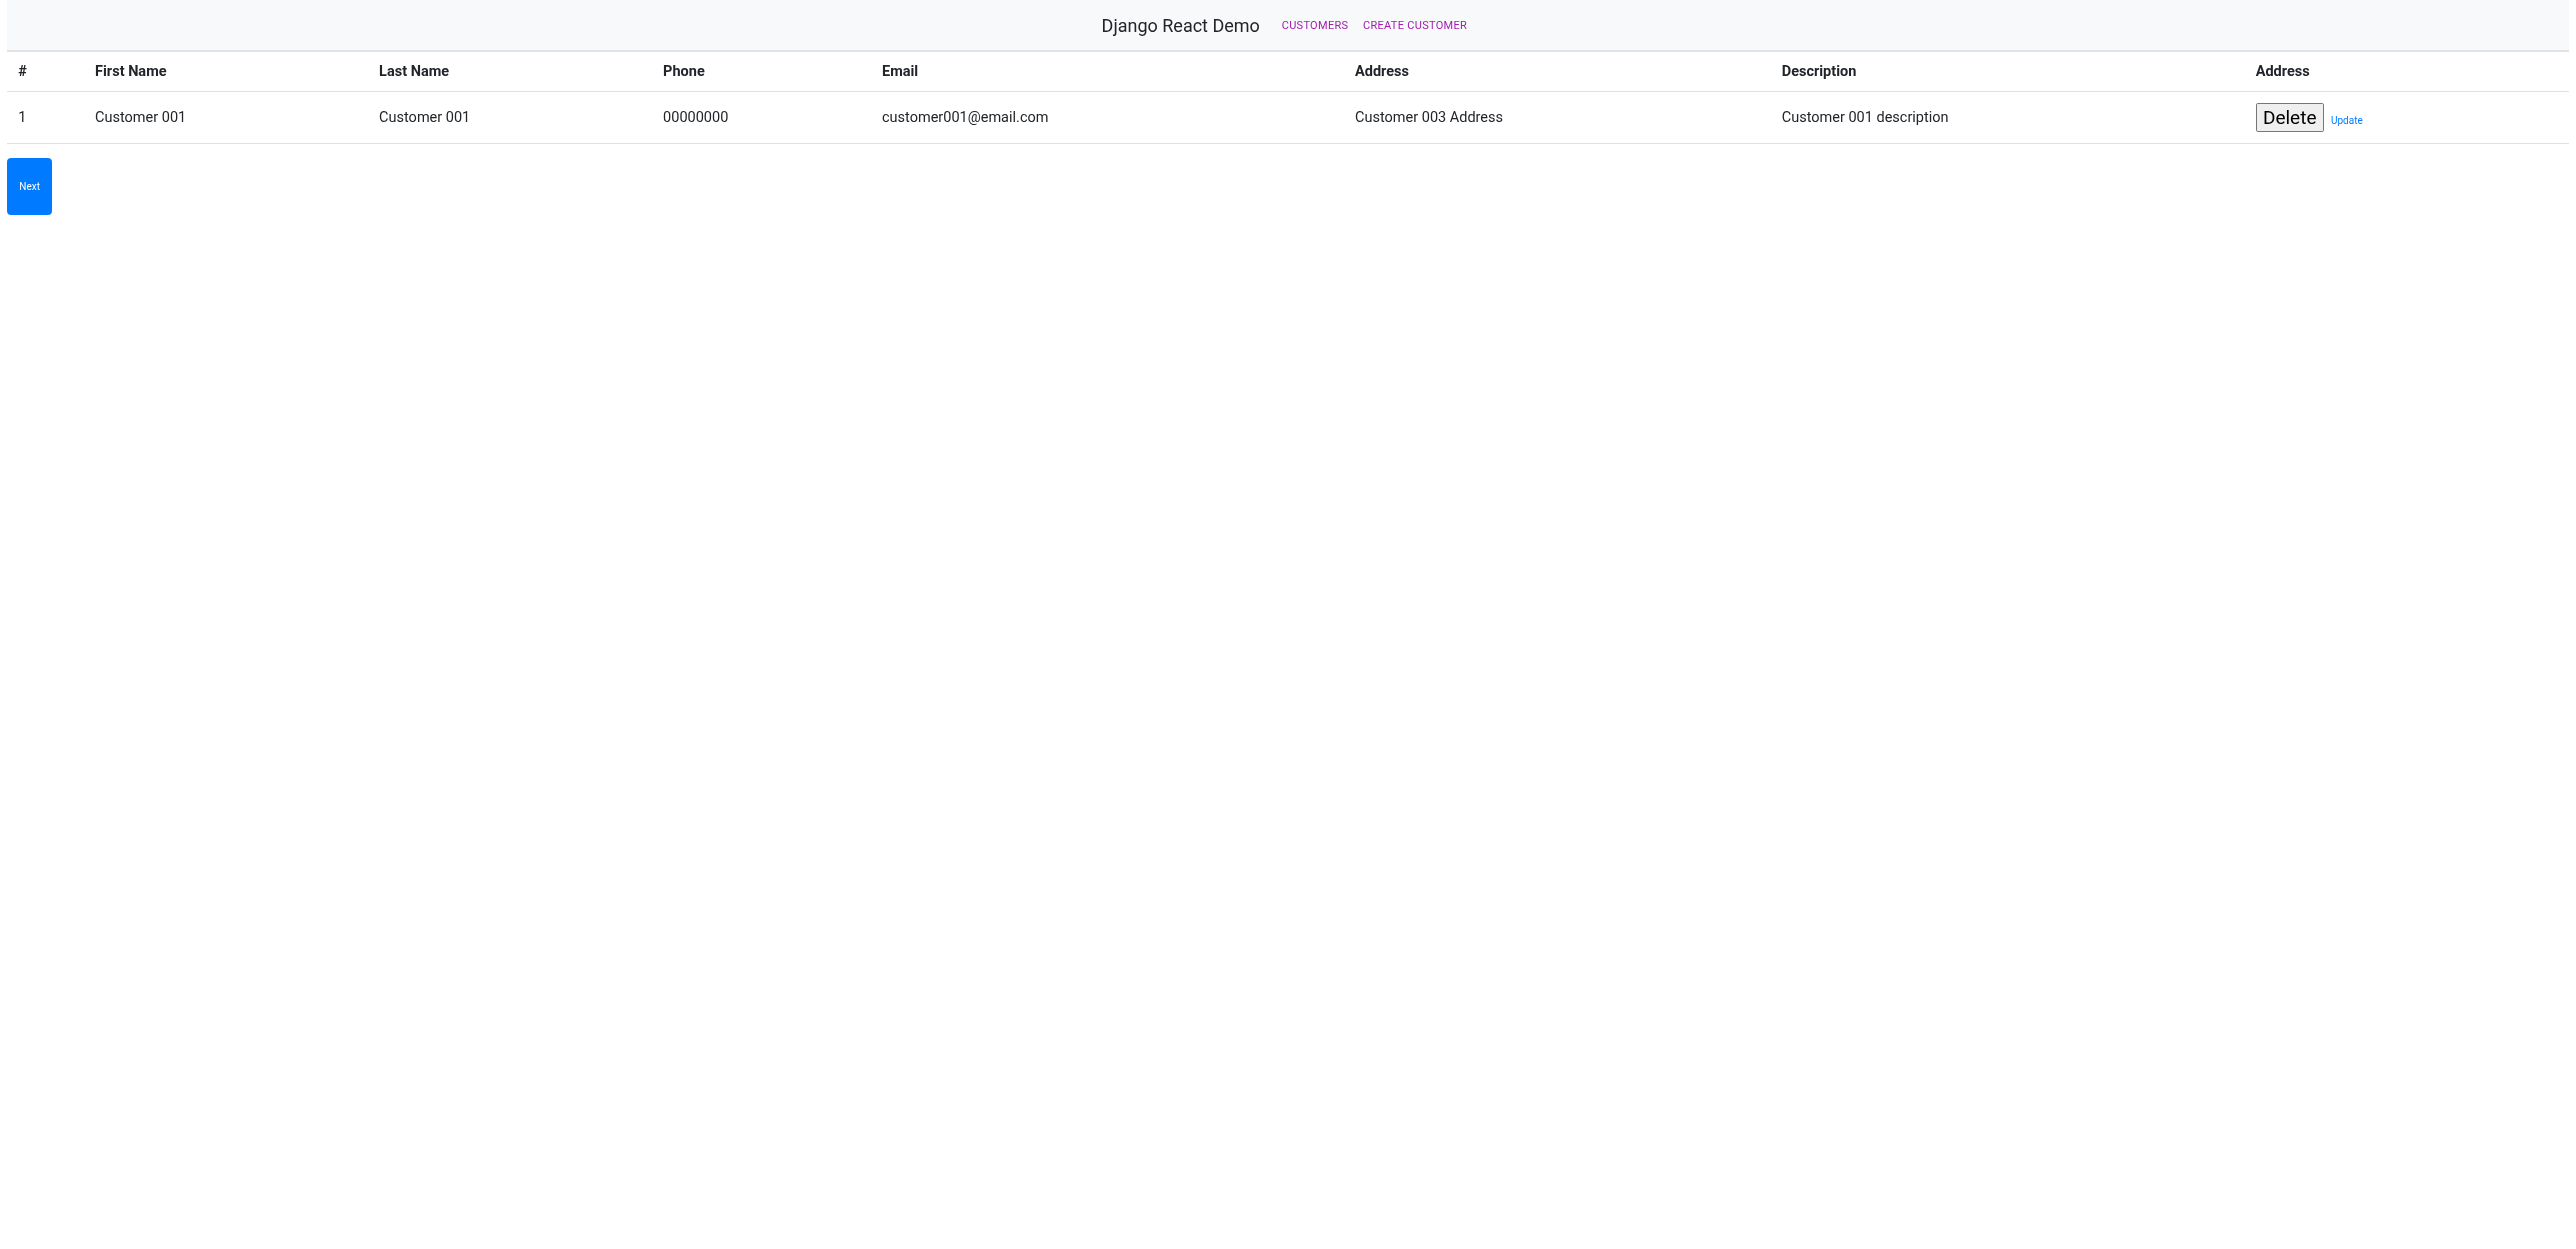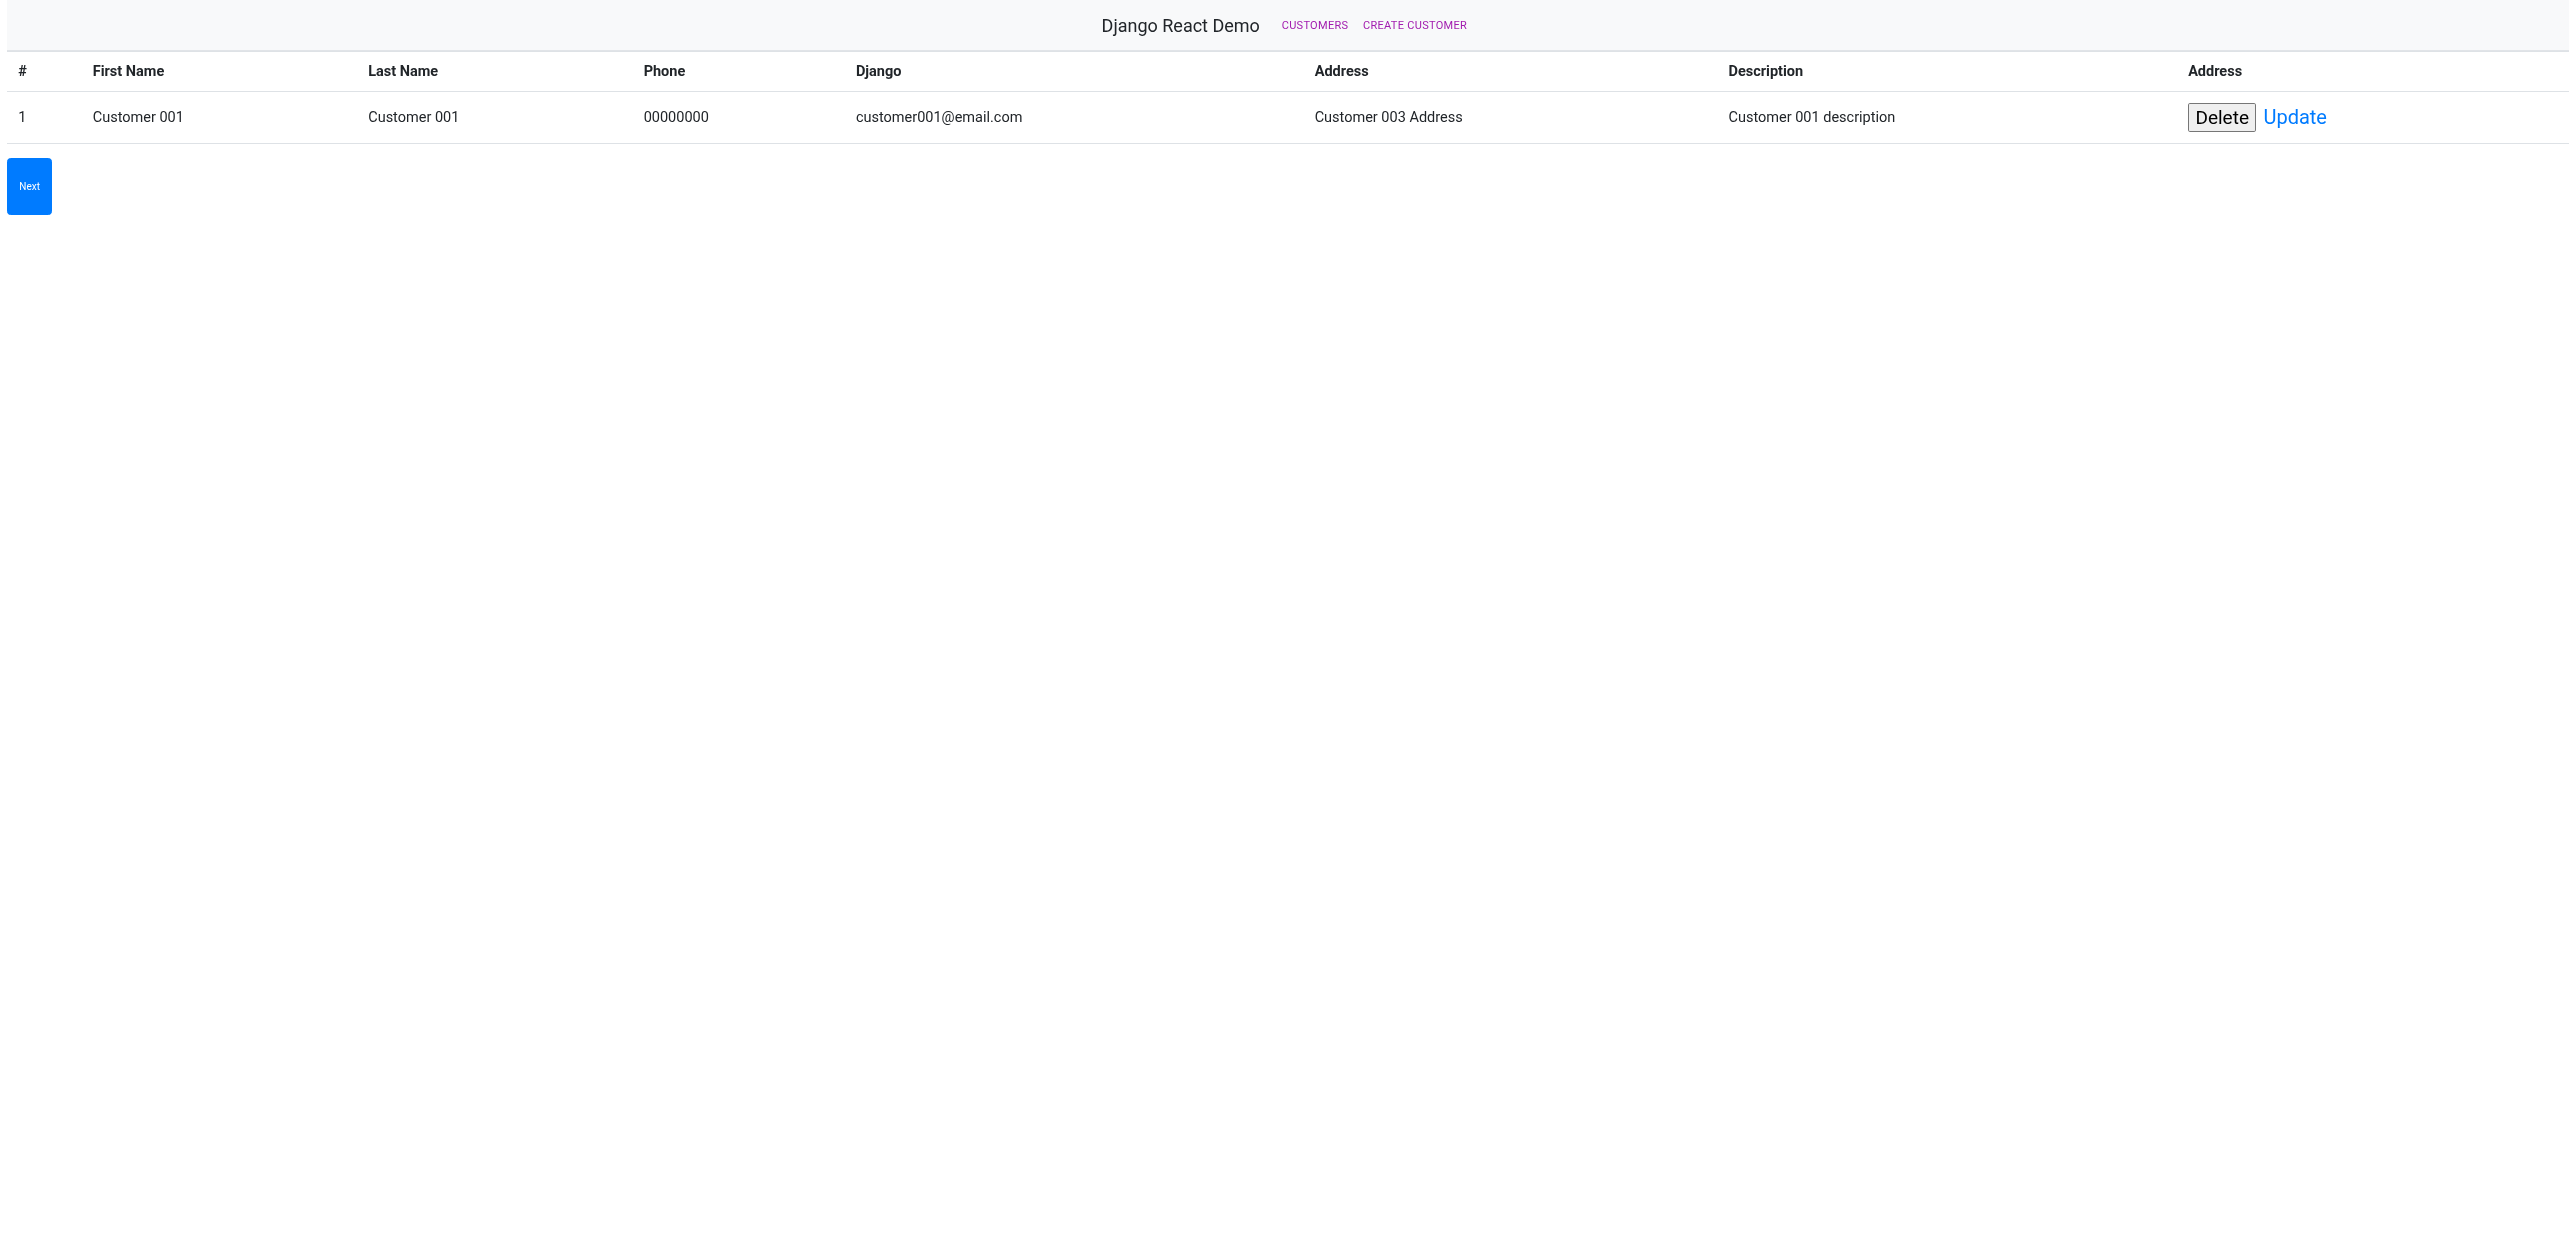--- a/index.html
+++ b/index.html
@@ -67,21 +67,21 @@
       font-size: 19px;
       cursor: pointer;
       border-radius: 1.8px;
       margin-right: 3.6px;
       font-family: inherit;
     }
     .update-link {
       color: #007bff;
       text-decoration: none;
       cursor: pointer;
-      font-size: 20px;
+      font-size: 10px;
     }
     .next-btn {
       background-color: #007bff;
       color: #fff;
       border: 0.9px solid #007bff;
       padding: 22px 11px;
       font-size: 10px;
       border-radius: 3.6px;
       cursor: pointer;
       margin: 14.5px 7.3px;
@@ -103,21 +103,21 @@
 </nav>
 
 <div class="table-container">
   <table>
     <thead>
       <tr>
         <th>#</th>
         <th>First Name</th>
         <th>Last Name</th>
         <th>Phone</th>
-        <th>Django</th>
+        <th>Email</th>
         <th>Address</th>
         <th>Description</th>
         <th>Address</th>
       </tr>
     </thead>
     <tbody>
       <tr>
         <td>1</td>
         <td>Customer 001</td>
         <td>Customer 001</td>

